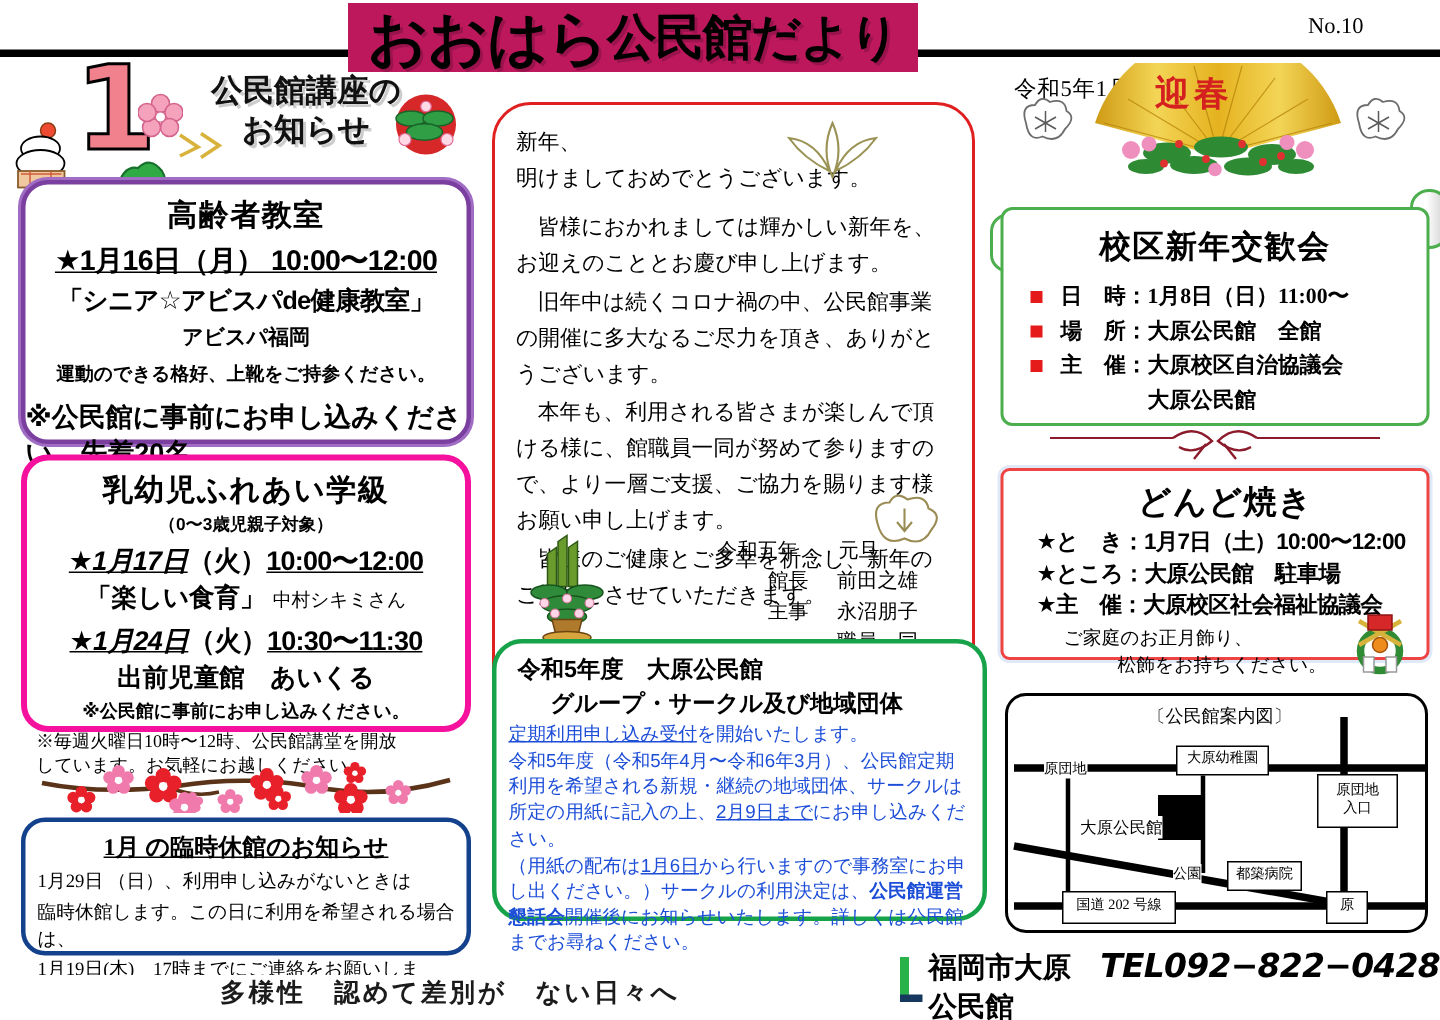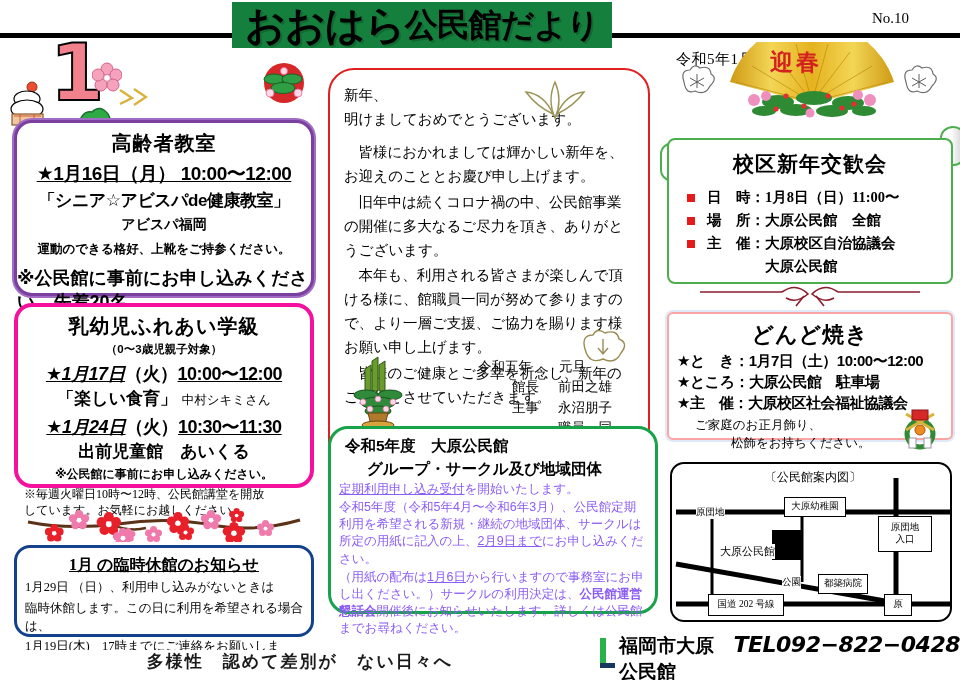--- a/index.html
+++ b/index.html
@@ -16,21 +16,21 @@
   .masthead{position:absolute;left:0;top:0;width:960px;height:52px;}
   .mast-date{position:absolute;left:676px;top:10px;font-size:15px;color:#000;
     font-family:"Liberation Serif","DejaVu Serif",serif;letter-spacing:.5px;margin-top:40px;}
   .mast-no{position:absolute;left:872px;top:10px;font-size:15px;color:#000;
     font-family:"Liberation Serif","DejaVu Serif",serif;}
   .mast-rule{position:absolute;left:0;top:33px;width:960px;height:5px;background:#000;}
   .mast-title{position:absolute;left:232px;top:2px;width:380px;height:46px;
     display:flex;align-items:center;justify-content:center;
     font-size:40px;font-weight:bold;color:#000;letter-spacing:-1px;
     text-shadow:2px 2px 0 rgba(0,0,0,.18);white-space:nowrap;z-index:5;
-    background:#15803d;}
+    background:#be185d;}
   .mast-title .t2{font-size:33px;}
 
   
   .month-mark{position:absolute;left:8px;top:36px;width:118px;height:100px;}
   .month-num{position:absolute;left:42px;top:2px;font-size:78px;font-weight:bold;
     color:#f2818e;-webkit-text-stroke:2px #000;line-height:.9;
     font-family:"DejaVu Sans",sans-serif;}
   .mochi{position:absolute;left:2px;top:44px;width:40px;height:48px;}
   .plum-a{position:absolute;left:84px;top:26px;}
   .course-head{position:absolute;left:104px;top:48px;width:200px;height:66px;
@@ -38,21 +38,21 @@
     text-shadow:2px 2px 0 rgba(0,0,0,.2);}
   .kadomatsu-sm{position:absolute;left:258px;top:55px;width:52px;height:52px;}
 
   
   .box{position:absolute;box-sizing:border-box;background:#fff;}
   .box.purple{border:3px solid #7b3fa0;border-radius:18px;
     box-shadow:inset 0 0 0 2px #fff, 0 0 0 2px #a06cc4;}
   .box.pink{border:4px solid #f5119e;border-radius:18px;}
   .box.navy{border:3px solid #14418c;border-radius:16px;}
   .box.green{border:3px solid #16a34a;border-radius:20px;}
-  .box.blue2{border:2px solid #fca5a5;border-radius:6px;box-shadow:0 0 0 2px #dfe9f7;}
+  .box.blue2{border:2px solid #ef4444;border-radius:6px;box-shadow:0 0 0 2px #dfe9f7;padding-left:14px;}
 
   .b-title{text-align:center;font-weight:bold;color:#000;}
 
   
   #senior{left:14px;top:120px;width:300px;height:176px;}
   #senior .t{font-size:20px;margin-top:7px;letter-spacing:1px;}
   #senior .l1{font-size:19px;font-weight:bold;text-align:center;margin-top:4px;
     text-decoration:underline;letter-spacing:-.5px;}
   #senior .l2{font-size:17px;font-weight:bold;text-align:center;margin-top:2px;letter-spacing:-.5px;}
   #senior .l3{font-size:14px;font-weight:bold;text-align:center;margin-top:4px;}
@@ -95,21 +95,21 @@
   #greet .sig .r{display:flex;gap:12px;}
   #greet .sig .r .k{width:34px;text-align:justify;}
   .leaf-orn{position:absolute;left:520px;top:78px;}
   .plum-outline{position:absolute;left:575px;top:325px;}
   .kadomatsu-big{position:absolute;left:352px;top:355px;width:54px;height:76px;}
 
   
   #groups{left:328px;top:426px;width:330px;height:188px;}
   #groups .h1{font-size:15.5px;font-weight:bold;margin:7px 0 0 14px;}
   #groups .h2{font-size:15.5px;font-weight:bold;margin:2px 0 0 36px;}
-  #groups p{margin:1px 8px 0 8px;font-size:12.5px;line-height:1.37;color:#8b5cf6;}
+  #groups p{margin:1px 8px 0 8px;font-size:12.5px;line-height:1.37;color:#1d4ed8;}
   #groups .u{text-decoration:underline;}
   #groups b{font-weight:bold;}
 
   
   .fan{position:absolute;left:726px;top:42px;width:172px;height:62px;}
   .fan-label{position:absolute;left:770px;top:47px;font-size:23px;font-weight:bold;
     color:#d52020;letter-spacing:3px;z-index:4;
     font-family:"Liberation Serif","DejaVu Serif",serif;}
   .plum-ol-l{position:absolute;left:676px;top:62px;}
   .plum-ol-r{position:absolute;left:898px;top:62px;}
@@ -196,20 +196,24 @@
     </svg>
     <svg style="position:absolute;left:66px;top:60px" width="40" height="34" viewBox="0 0 40 34">
       <path d="M4 30 Q8 14 18 16 Q26 8 34 18 Q38 24 34 30 Z" fill="#2faa44" stroke="#17702c" stroke-width="1.4"></path>
     </svg>
     <svg style="position:absolute;left:110px;top:50px" width="30" height="22" viewBox="0 0 30 22">
       <path d="M2 4 L14 12 L2 18" fill="none" stroke="#d9b23c" stroke-width="2.4"></path>
       <path d="M16 3 L28 11 L16 19" fill="none" stroke="#d9b23c" stroke-width="2.4"></path>
     </svg>
   </div>
 
+  <div class="course-head">
+    <div>公民館講座の</div>
+    <div>お知らせ</div>
+  </div>
 
   <svg class="kadomatsu-sm" viewBox="0 0 52 52">
     <circle cx="26" cy="28" r="20" fill="#d62828"></circle>
     <g fill="#2f9e44" stroke="#186328" stroke-width="1">
       <ellipse cx="16" cy="24" rx="10" ry="5"></ellipse>
         <ellipse cx="34" cy="24" rx="10" ry="5"></ellipse>
       <ellipse cx="25" cy="33" rx="12" ry="5.5"></ellipse>
     </g>
     <g fill="#ffd9e6" stroke="#e06d9a" stroke-width=".8">
       <circle cx="12" cy="38" r="4"></circle>

